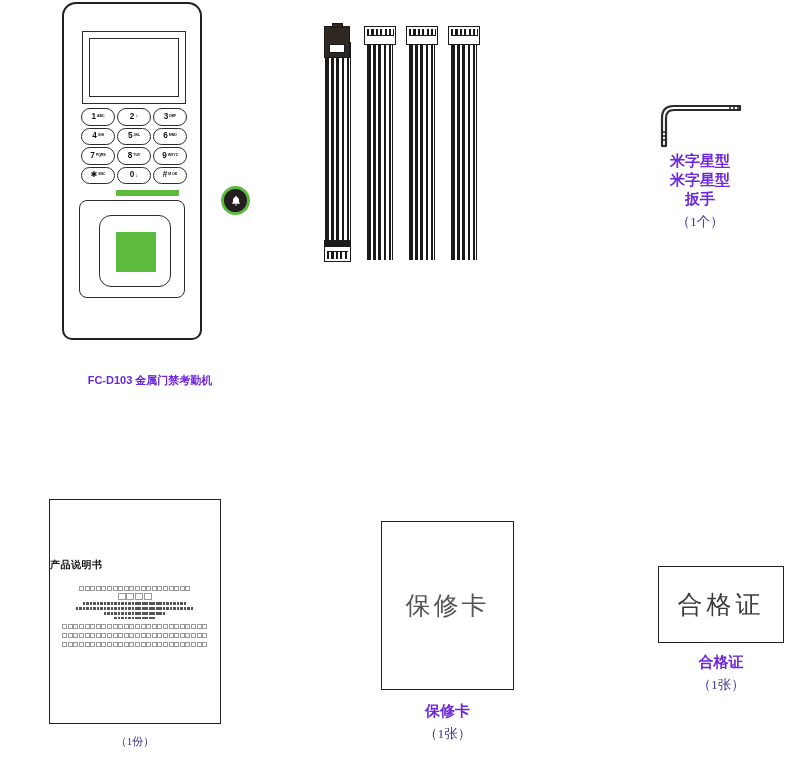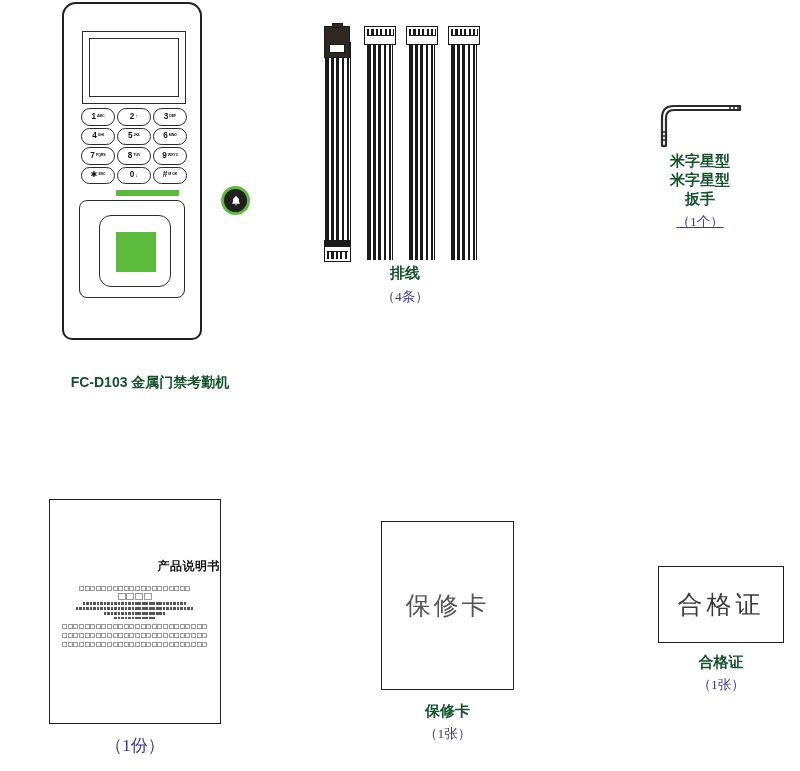--- a/index.html
+++ b/index.html
@@ -9,21 +9,21 @@
     background: #ffffff;
     font-family: "Liberation Sans", "DejaVu Sans", sans-serif;
     overflow: hidden;
   }
   #page { position: relative; width: 800px; height: 771px; background:#fff; }
 
   
   .caption { position: absolute; text-align: center; }
   .cap-main {
     font-weight: bold;
-    color: #14532d;
+    color: #6d28d9;
     white-space: nowrap;
     line-height: 1.25;
   }
   .cap-qty {
     color: #3b3b8f;
     white-space: nowrap;
     line-height: 1.4;
     font-family: "Liberation Serif", "DejaVu Serif", serif;
   }
 
@@ -136,21 +136,21 @@
   #wrench { position: absolute; left: 652px; top: 96px; width: 96px; height: 52px; }
   #wrench svg { width: 96px; height: 52px; display: block; }
 
   
   #manual {
     position: absolute; left: 49px; top: 499px; width: 172px; height: 225px;
     border: 1.6px solid #231f20; background: #fff;
   }
   .man-title {
     position: absolute; top: 58px; left: 0; width: 100%;
-    text-align: right; font-size: 12px; font-weight: bold; color: #111;
+    text-align: left; font-size: 10px; font-weight: bold; color: #111;
     letter-spacing: 0.5px;
   }
   .lines { position: absolute; left: 0; width: 100%; }
   .lrow { display: flex; justify-content: center; margin-bottom: 2.2px; }
   .blk {
     display: inline-block; background: #fff;
     border: 0.8px solid #9a9a9a; margin-right: 0.6px;
   }
   .blk.w1 { width: 5px; height: 5px; }
   .blk.w2 { width: 8px; height: 7px; }
@@ -254,21 +254,21 @@
     </div>
 
     <div class="sensor-outer">
       <div class="sensor-mid">
         <div class="sensor-pad"></div>
       </div>
     </div>
   </div>
 
   <div class="caption" style="left:0px; top:374px; width:284px;">
-    <div class="cap-main" style="font-size:14px;padding-left:16px;">FC-D103 金属门禁考勤机</div>
+    <div class="cap-main" style="font-size:11px;padding-left:16px;">FC-D103 金属门禁考勤机</div>
   </div>
 
   <div id="cables">
     <div class="cable" style="left:0px;">
       <div class="wires"></div>
       <div class="conn-dark">
         <div class="notch"></div>
         <div class="win"></div>
       </div>
       <div class="conn-bottom">
@@ -289,24 +289,20 @@
       </div>
     </div>
     <div class="cable" style="left:126px;">
       <div class="wires"></div>
       <div class="conn-comb">
         <div class="teeth"></div>
       </div>
     </div>
   </div>
 
-  <div class="caption" style="left:330px; top:264px; width:150px;">
-    <div class="cap-main" style="font-size:15px;">排线</div>
-    <div class="cap-qty" style="font-size:13.5px; margin-top:5px;">（4条）</div>
-  </div>
 
   <div id="wrench">
     <svg viewBox="0 0 96 52" aria-hidden="true">
       <path d="M14 50 L14 22 Q14 14 22 14 L88 14" fill="none" stroke="#2b2b2b" stroke-width="2.2" stroke-linecap="round"></path>
       <path d="M10 50 L10 22 Q10 10 22 10 L88 10" fill="none" stroke="#2b2b2b" stroke-width="2.2" stroke-linecap="round"></path>
       <line x1="10" y1="50" x2="14" y2="50" stroke="#2b2b2b" stroke-width="2.2"></line>
       <line x1="88" y1="10" x2="88" y2="14" stroke="#2b2b2b" stroke-width="2.2"></line>
       <g stroke="#1a1a1a" stroke-width="1.4">
         <line x1="10.5" y1="36" x2="13.5" y2="36"></line>
         <line x1="10.5" y1="40" x2="13.5" y2="40"></line>
@@ -317,21 +313,21 @@
         <line x1="82" y1="10.5" x2="82" y2="13.5"></line>
         <line x1="86" y1="10.5" x2="86" y2="13.5"></line>
       </g>
     </svg>
   </div>
 
   <div class="caption" style="left:636px; top:152px; width:128px;">
     <div class="cap-main" style="font-size:15px;">米字星型</div>
     <div class="cap-main" style="font-size:15px;">米字星型</div>
     <div class="cap-main" style="font-size:15px;">扳手</div>
-    <div class="cap-qty" style="font-size:13.5px; margin-top:5px;text-decoration:underline;">（1个）</div>
+    <div class="cap-qty" style="font-size:13.5px; margin-top:5px;">（1个）</div>
   </div>
 
   <div id="manual">
     <div class="man-title">产品说明书</div>
     <div class="lines" style="top:86px;">
       <div class="lrow">
         <span class="blk w1"></span>
           <span class="blk w1"></span>
           <span class="blk w1"></span>
           <span class="blk w1"></span>
@@ -541,21 +537,21 @@
           <span class="blk w1"></span>
           <span class="blk w1"></span>
           <span class="blk w1"></span>
           <span class="blk w1"></span>
           <span class="blk w1"></span>
       </div>
     </div>
   </div>
 
   <div class="caption" style="left:49px; top:730px; width:172px;">
-    <div class="cap-qty" style="font-size:17px; margin-top:4px;">（1份）</div>
+    <div class="cap-qty" style="font-size:11px; margin-top:4px;">（1份）</div>
   </div>
 
   <div id="warranty">
     <div class="wtext">保修卡</div>
   </div>
 
   <div class="caption" style="left:381px; top:702px; width:133px;">
     <div class="cap-main" style="font-size:15px;">保修卡</div>
     <div class="cap-qty" style="font-size:13.5px; margin-top:4px;">（1张）</div>
   </div>

